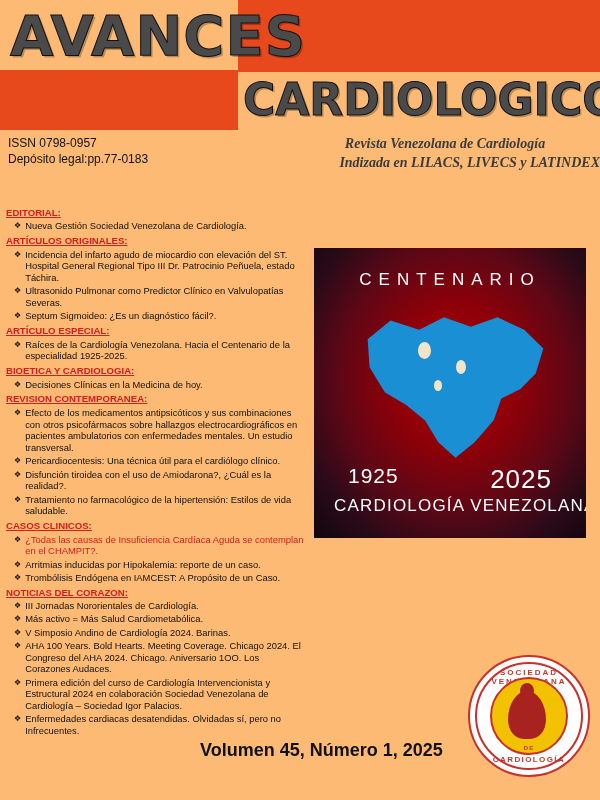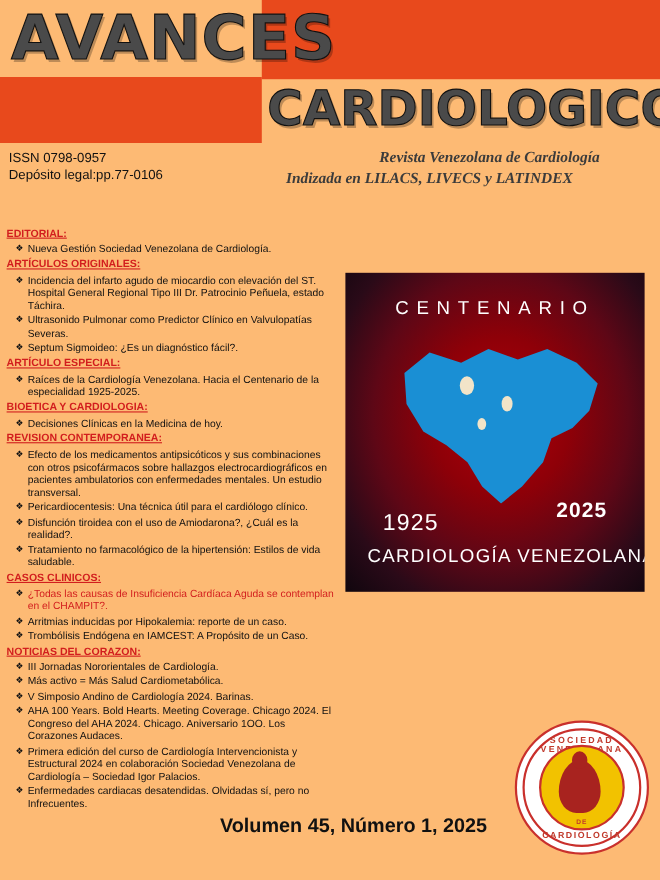--- a/index.html
+++ b/index.html
@@ -74,21 +74,21 @@
     font-style: italic;
     font-weight: bold;
     font-size: 14px;
     color: #3b3b3b;
   }
   .subtitle-2 {
     position: absolute;
     left: 600px; top: 155px;
     transform: translateX(-100%);
     width: 340px;
-    text-align: left;
+    text-align: right;
     font-family: "Liberation Serif", serif;
     font-style: italic;
     font-weight: bold;
     font-size: 14px;
     color: #3b3b3b;
   }
   .issn {
     position: absolute;
     left: 8px; top: 136px;
     font-size: 12px;
@@ -181,26 +181,25 @@
   .year-left {
     position: absolute;
     left: 34px; top: 216px;
     color: #ffffff;
     font-size: 21px;
     font-family: "Liberation Sans", sans-serif;
     letter-spacing: 1px;
   }
   .year-right {
     position: absolute;
-    right: 34px; top: 206px;
+    right: 34px; top: 216px;
     color: #ffffff;
-    font-size: 19px;
+    font-size: 26px;
     font-family: "Liberation Sans", sans-serif;
     letter-spacing: 1px;
-    font-weight: bold;
   }
   .cover-caption {
     position: absolute;
     left: 0; top: 248px;
     width: 280px;
     text-align: left;
     color: #ffffff;
     font-size: 17px;
     letter-spacing: 1.2px;
     font-family: "Liberation Sans", sans-serif;
@@ -277,21 +276,21 @@
 <div class="page">
 
   <div class="masthead">
     <div class="red-band-top"></div>
     <div class="red-band-left"></div>
     <div class="title-avances">AVANCES</div>
     <div class="title-cardiologicos">CARDIOLOGICOS</div>
     <div class="subtitle-1">Revista Venezolana de Cardiología</div>
     <div class="subtitle-2">Indizada en LILACS, LIVECS y LATINDEX</div>
     <div class="issn">ISSN 0798-0957</div>
-    <div class="deposito">Depósito legal:pp.77-0106</div>
+    <div class="deposito">Depósito legal:pp.77-0183</div>
   </div>
 
   <div class="contents">
 
     <div class="sec-head first">EDITORIAL:</div>
     <div class="item">
       <span class="bullet">❖</span>
       <span class="item-text">Nueva Gestión Sociedad Venezolana de Cardiología.</span>
     </div>
 

